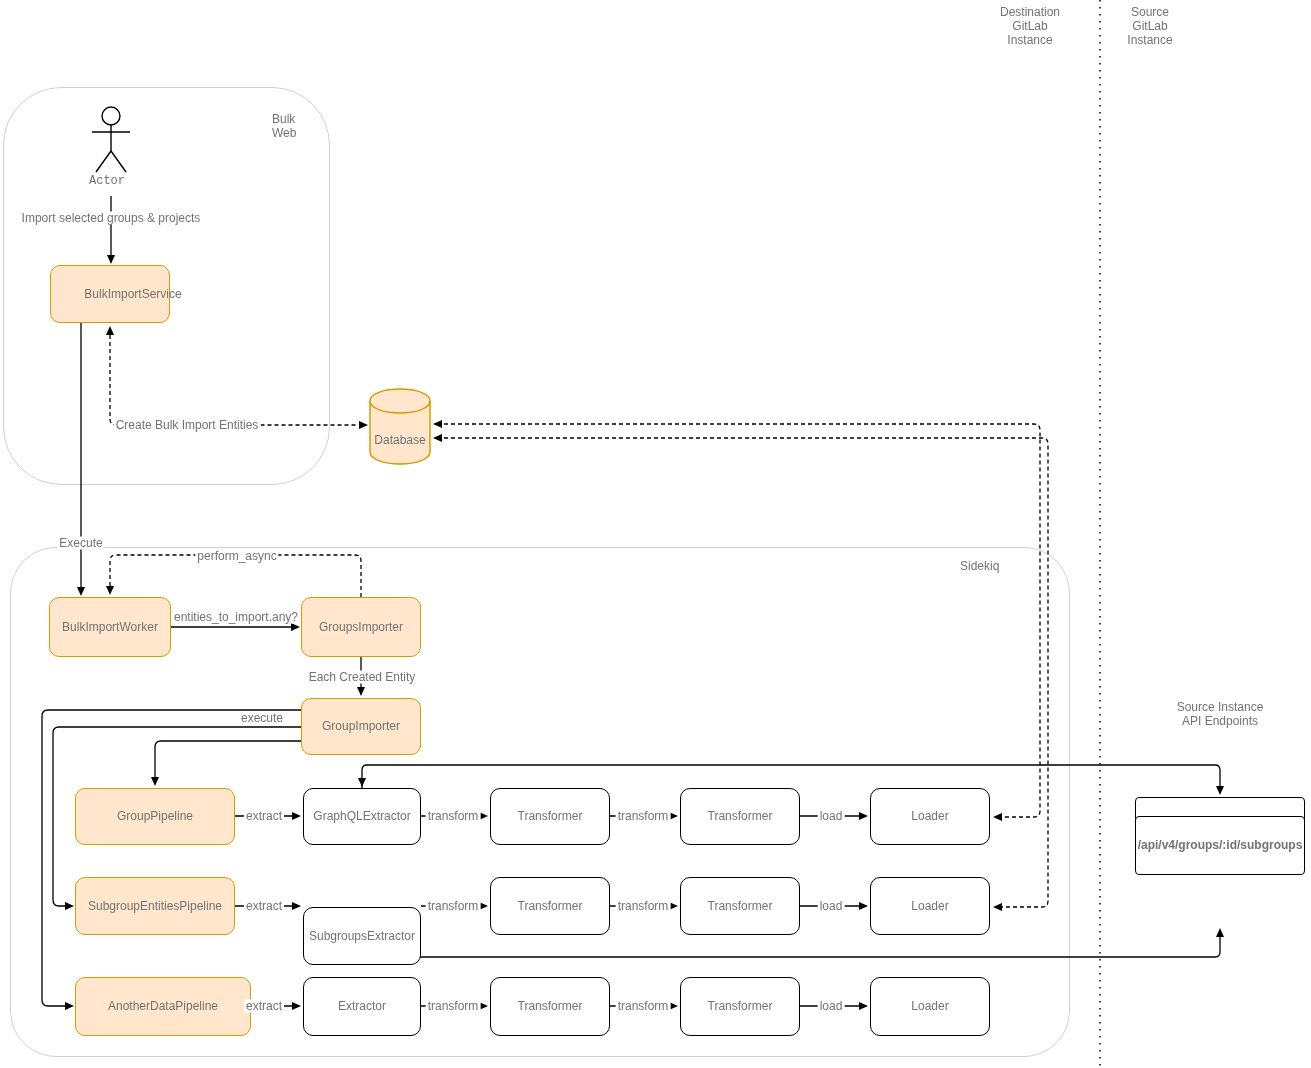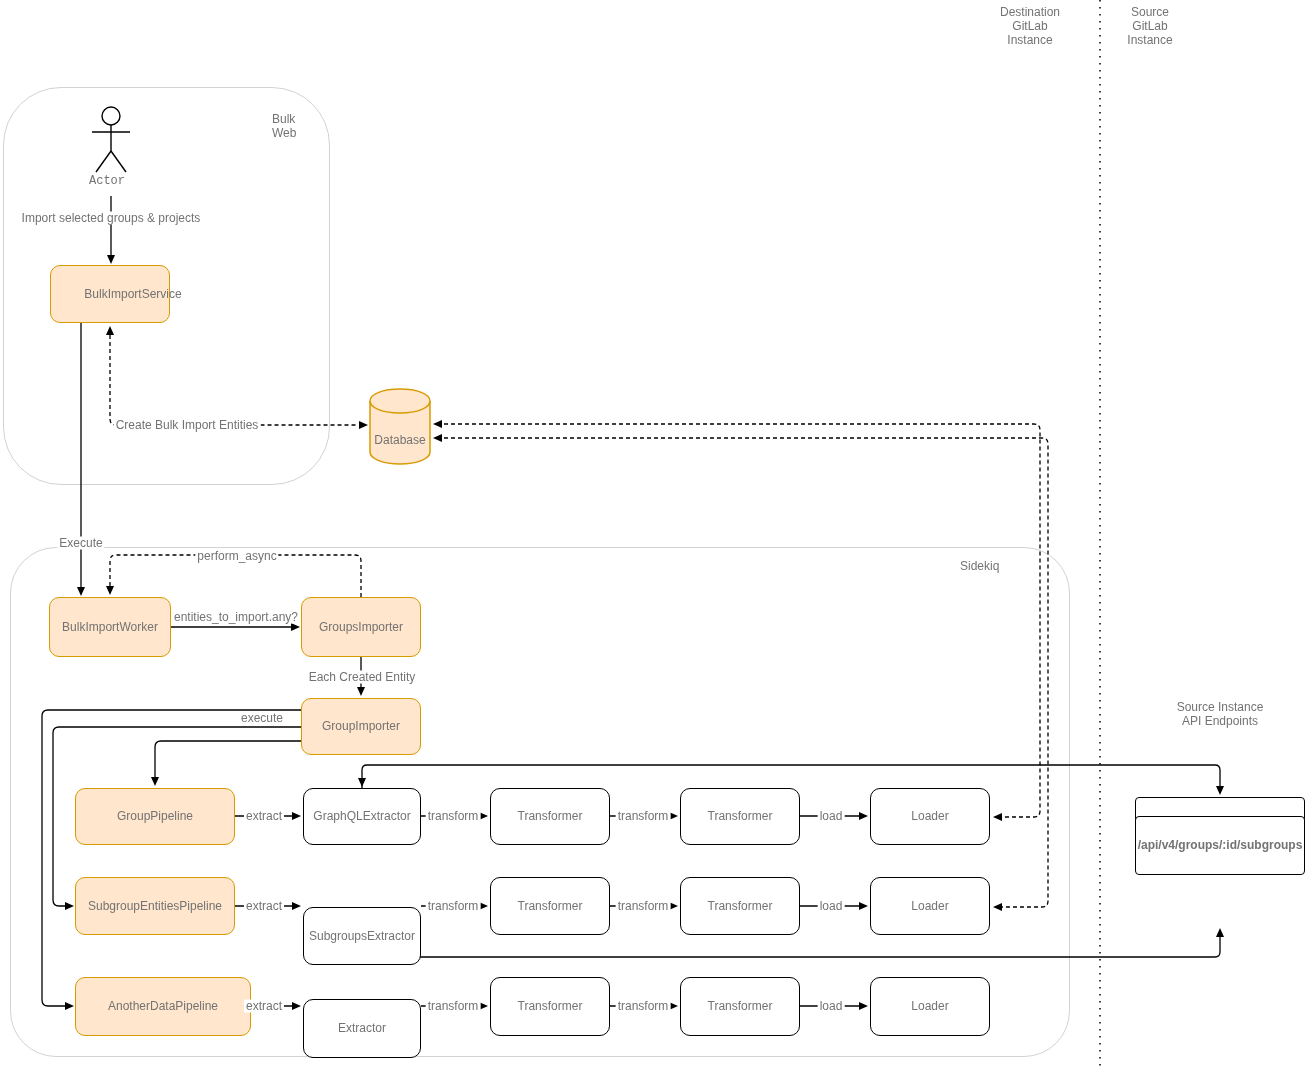--- a/index.html
+++ b/index.html
@@ -153,21 +153,21 @@
   <div class="node" style="left:680px;top:788px;width:120px;height:57px;">Transformer</div>
   <div class="node" style="left:870px;top:788px;width:120px;height:57px;">Loader</div>
 
   <div class="node orange" style="left:75px;top:877px;width:160px;height:58px;">SubgroupEntitiesPipeline</div>
   <div class="node" style="left:303px;top:877px;width:118px;height:58px;margin-top:30px;">SubgroupsExtractor</div>
   <div class="node" style="left:490px;top:877px;width:120px;height:58px;">Transformer</div>
   <div class="node" style="left:680px;top:877px;width:120px;height:58px;">Transformer</div>
   <div class="node" style="left:870px;top:877px;width:120px;height:58px;">Loader</div>
 
   <div class="node orange" style="left:75px;top:977px;width:176px;height:59px;">AnotherDataPipeline</div>
-  <div class="node" style="left:303px;top:977px;width:118px;height:59px;margin-top:22px;">Extractor</div>
+  <div class="node" style="left:303px;top:977px;width:118px;height:59px;">Extractor</div>
   <div class="node" style="left:490px;top:977px;width:120px;height:59px;">Transformer</div>
   <div class="node" style="left:680px;top:977px;width:120px;height:59px;">Transformer</div>
   <div class="node" style="left:870px;top:977px;width:120px;height:59px;">Loader</div>
 
   <div class="node sharp" style="left:1135px;top:797px;width:170px;height:59px;">/api/graphql</div>
   <div class="node sharp" style="left:1135px;top:816px;width:170px;height:59px;">/api/v4/groups/:id/subgroups</div>
 
   <span class="elabel" style="left:111px;top:218px;">Import selected groups &amp; projects</span>
   <span class="elabel" style="left:187px;top:425px;">Create Bulk Import Entities</span>
   <span class="elabel" style="left:81px;top:543px;">Execute</span>

